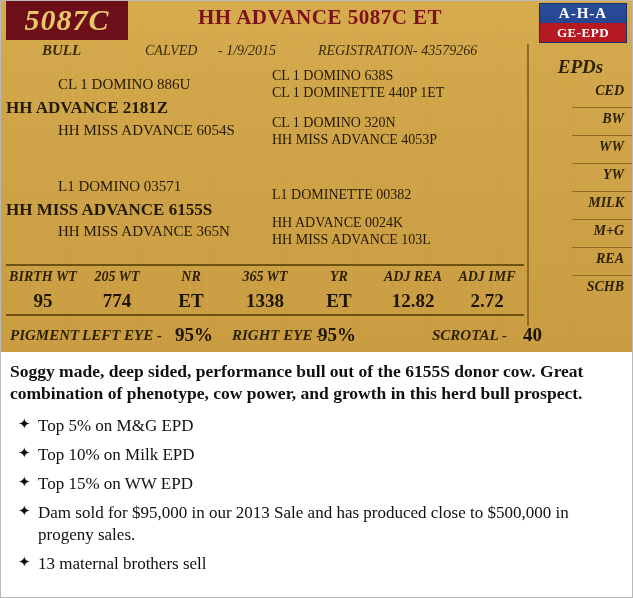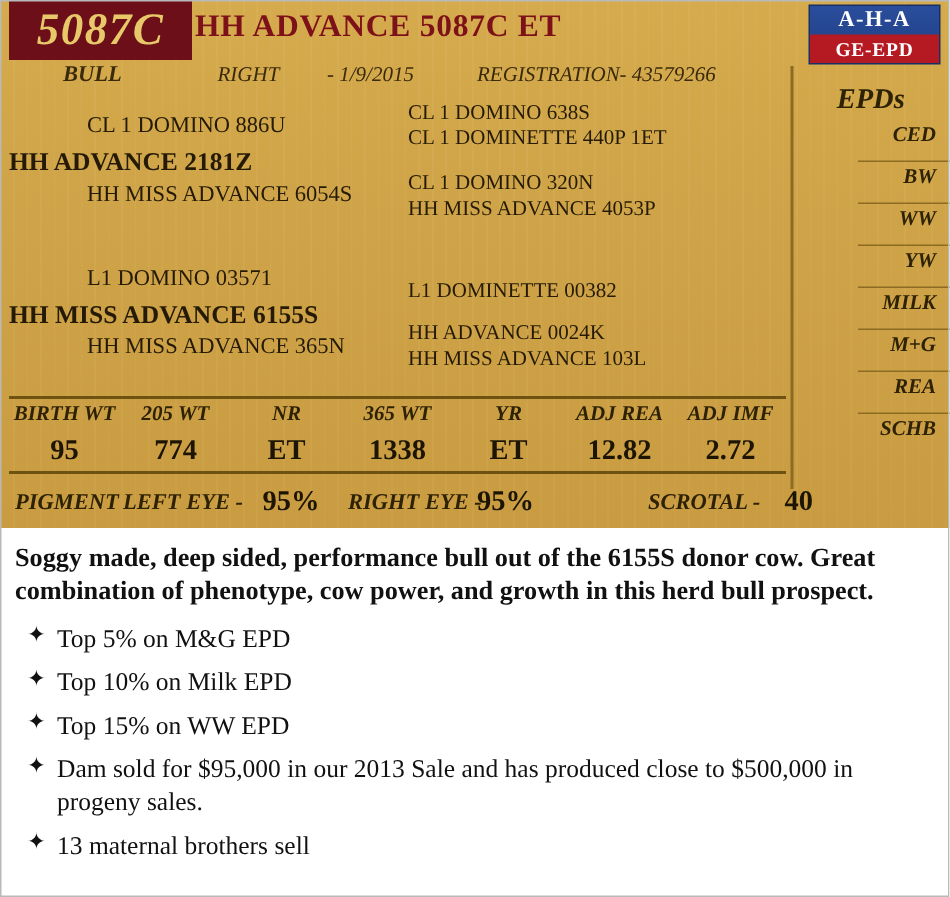--- a/index.html
+++ b/index.html
@@ -56,21 +56,21 @@
     font-size: 30px;
     line-height: 40px;
     text-align: center;
     letter-spacing: 1px;
     box-sizing: border-box;
   }
   .hdr-title {
     position: absolute;
     left: 130px; top: 5px;
     width: 380px;
-    text-align: left;
+    text-align: center;
     color: #7d1119;
     font-family: "Liberation Serif", serif;
     font-weight: bold;
     font-size: 21px;
     letter-spacing: 0.5px;
   }
 
   
   .logo-box {
     position: absolute;
@@ -359,21 +359,21 @@
 
       <div class="logo-box">
         <div class="logo-aha">A-H-A</div>
         <div class="logo-red"></div>
         <div class="logo-ge">GE-EPD</div>
       </div>
     </div>
 
     <div class="row2">
       <span class="bull">BULL</span>
-      <span class="calved">RIGHT</span>
+      <span class="calved">CALVED</span>
       <span class="calved" style="left:218px;">- 1/9/2015</span>
       <span class="reg">REGISTRATION</span>
       <span class="reg" style="left:413px;">- 43579266</span>
     </div>
 
     <div class="ped">
       <div class="sire-sire">CL 1 DOMINO 886U</div>
       <div class="sire-name">HH ADVANCE 2181Z</div>
       <div class="sire-dam">HH MISS ADVANCE 6054S</div>
 

